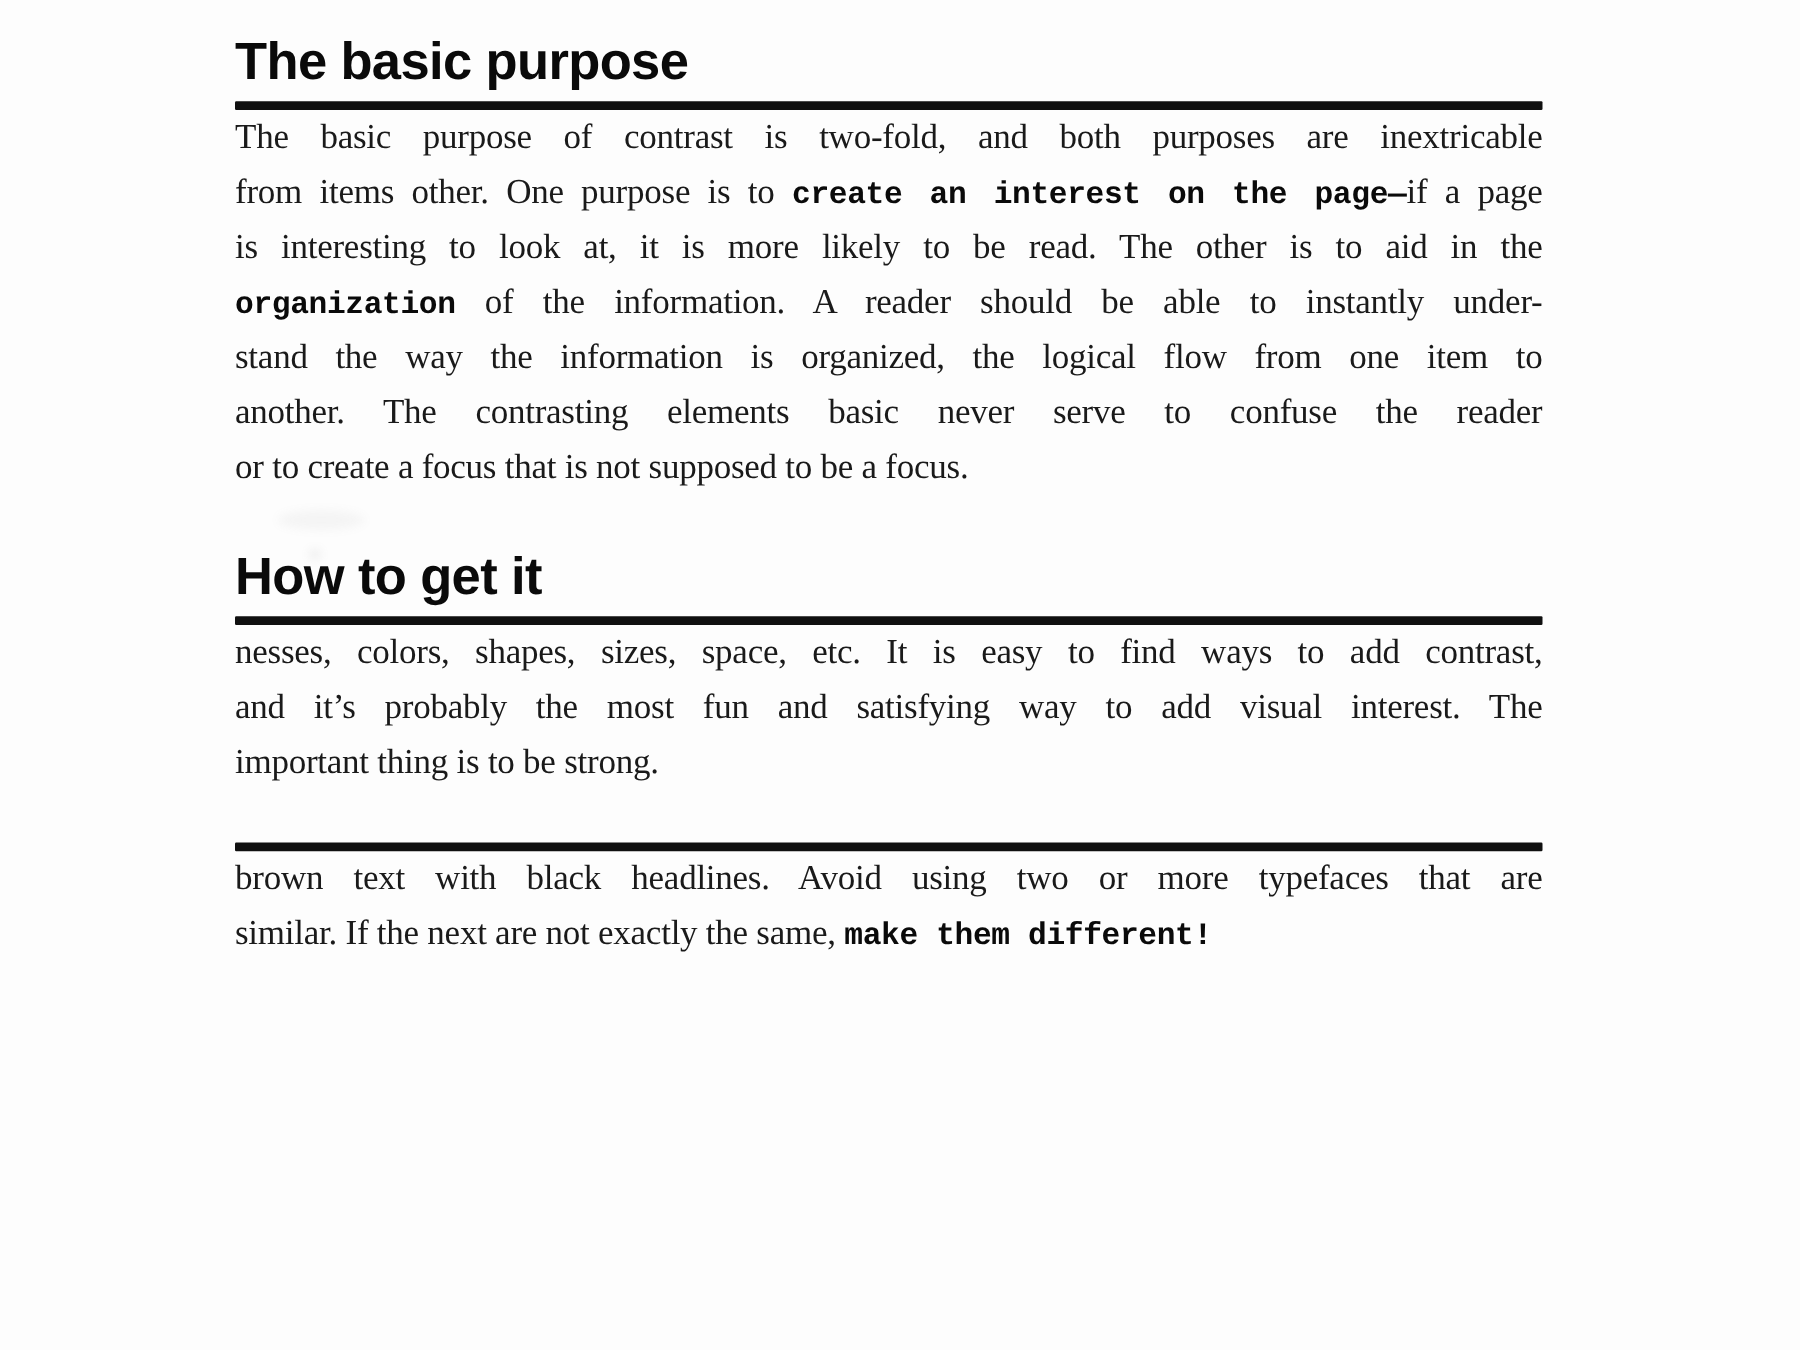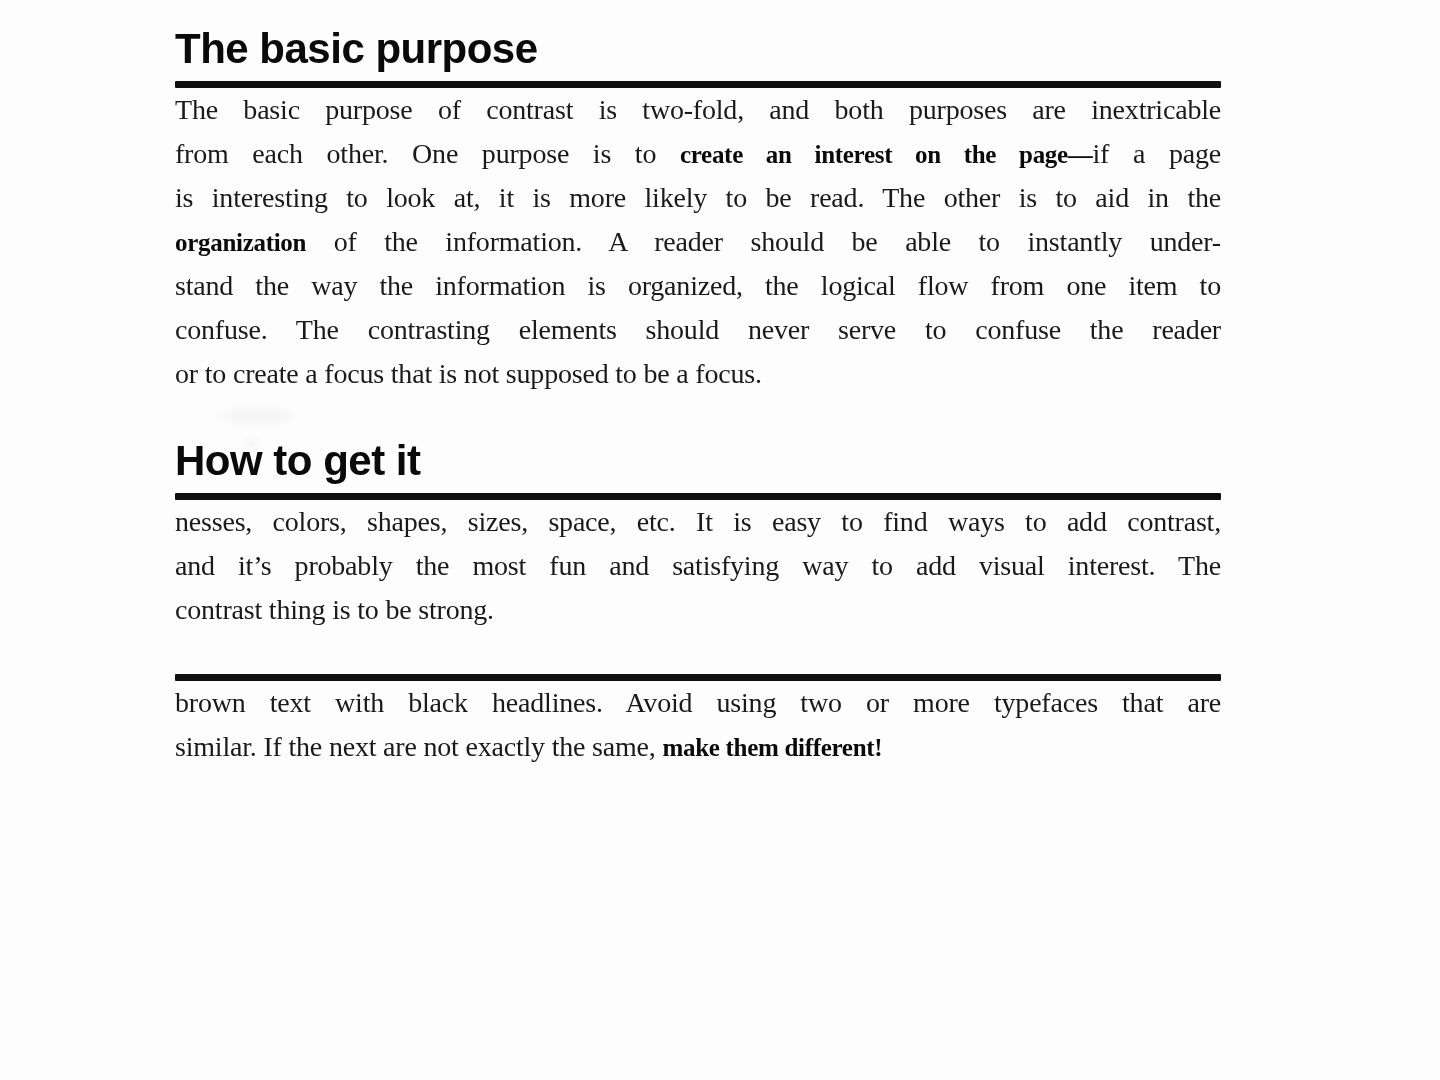--- a/index.html
+++ b/index.html
@@ -5,75 +5,75 @@
   :root{
     --bg:#fdfdfd; --ink:#1a1a1a; --head:#0a0a0a; --rule:#101010;
   }
   html,body{margin:0;padding:0;background:#fff;}
   .page{
     position:relative; width:1440px; height:1080px;
     background:var(--bg); overflow:hidden;
     font-family:"Liberation Serif", serif; color:var(--ink);
   }
   .content{
-    position:absolute; left:175px; top:26px; width:1046px;
+    position:absolute; left:188px; top:26px; width:1046px;
   }
   .section{ margin:0 0 42px 0; }
   .heading{
     margin:0; padding:0;
     font-family:"Liberation Sans", sans-serif;
     font-weight:bold; font-size:42px; line-height:46px;
     letter-spacing:-0.5px; color:var(--head);
   }
   .rule{
     margin-top:9px; height:7px; background:var(--rule); width:100%;
     border-radius:1px;
   }
   .para{ font-size:28px; letter-spacing:-0.2px; }
   .line{
     height:44px; line-height:44px; overflow:hidden;
     text-align:justify; text-align-last:justify;
   }
   .line.last{ text-align:right; text-align-last:left; }
   .b{
-    font-family:Liberation Serif, serif; font-weight:bold;
+    font-family:Liberation Mono, monospace; font-weight:bold;
     font-size:25px; letter-spacing:-0.3px; color:var(--head);
   }
   .smudge{
     position:absolute; background:#8a8a8a; border-radius:50%;
     filter:blur(4px); pointer-events:none;
   }
   .smudge-1{ left:222px; top:408px; width:70px; height:16px; opacity:0.07; }
   .smudge-2{ left:247px; top:439px; width:10px; height:9px; opacity:0.12; }
 </style>
 </head>
 <body>
 
 <div class="page">
   <div class="content">
       <div class="section">
         <h2 class="heading">The basic purpose</h2>
         <div class="rule"></div>
         <div class="para">
           <div class="line"><span>The basic purpose of contrast is two-fold, and both purposes are inextricable</span></div>
-          <div class="line"><span>from each other. One purpose is to </span><span class="b">create an interest on the page—</span><span>if a page</span></div>
+          <div class="line"><span>from items other. One purpose is to </span><span class="b">create an interest on the page—</span><span>if a page</span></div>
           <div class="line"><span>is interesting to look at, it is more likely to be read. The other is to aid in the</span></div>
           <div class="line"><span class="b">organization</span><span> of the information. A reader should be able to instantly under-</span></div>
           <div class="line"><span>stand the way the information is organized, the logical flow from one item to</span></div>
-          <div class="line"><span>confuse. The contrasting elements should never serve to confuse the reader</span></div>
+          <div class="line"><span>another. The contrasting elements basic never serve to confuse the reader</span></div>
           <div class="line last"><span>or to create a focus that is not supposed to be a focus.</span></div>
         </div>
       </div>
       <div class="section">
         <h2 class="heading">How to get it</h2>
         <div class="rule"></div>
         <div class="para">
           <div class="line"><span>nesses, colors, shapes, sizes, space, etc. It is easy to find ways to add contrast,</span></div>
           <div class="line"><span>and it’s probably the most fun and satisfying way to add visual interest. The</span></div>
-          <div class="line last"><span>contrast thing is to be strong.</span></div>
+          <div class="line last"><span>important thing is to be strong.</span></div>
         </div>
       </div>
       <div class="section">
         <div class="rule"></div>
         <div class="para">
           <div class="line"><span>brown text with black headlines. Avoid using two or more typefaces that are</span></div>
           <div class="line last"><span>similar. If the next are not exactly the same, </span><span class="b">make them different!</span></div>
         </div>
       </div>
     </div>

